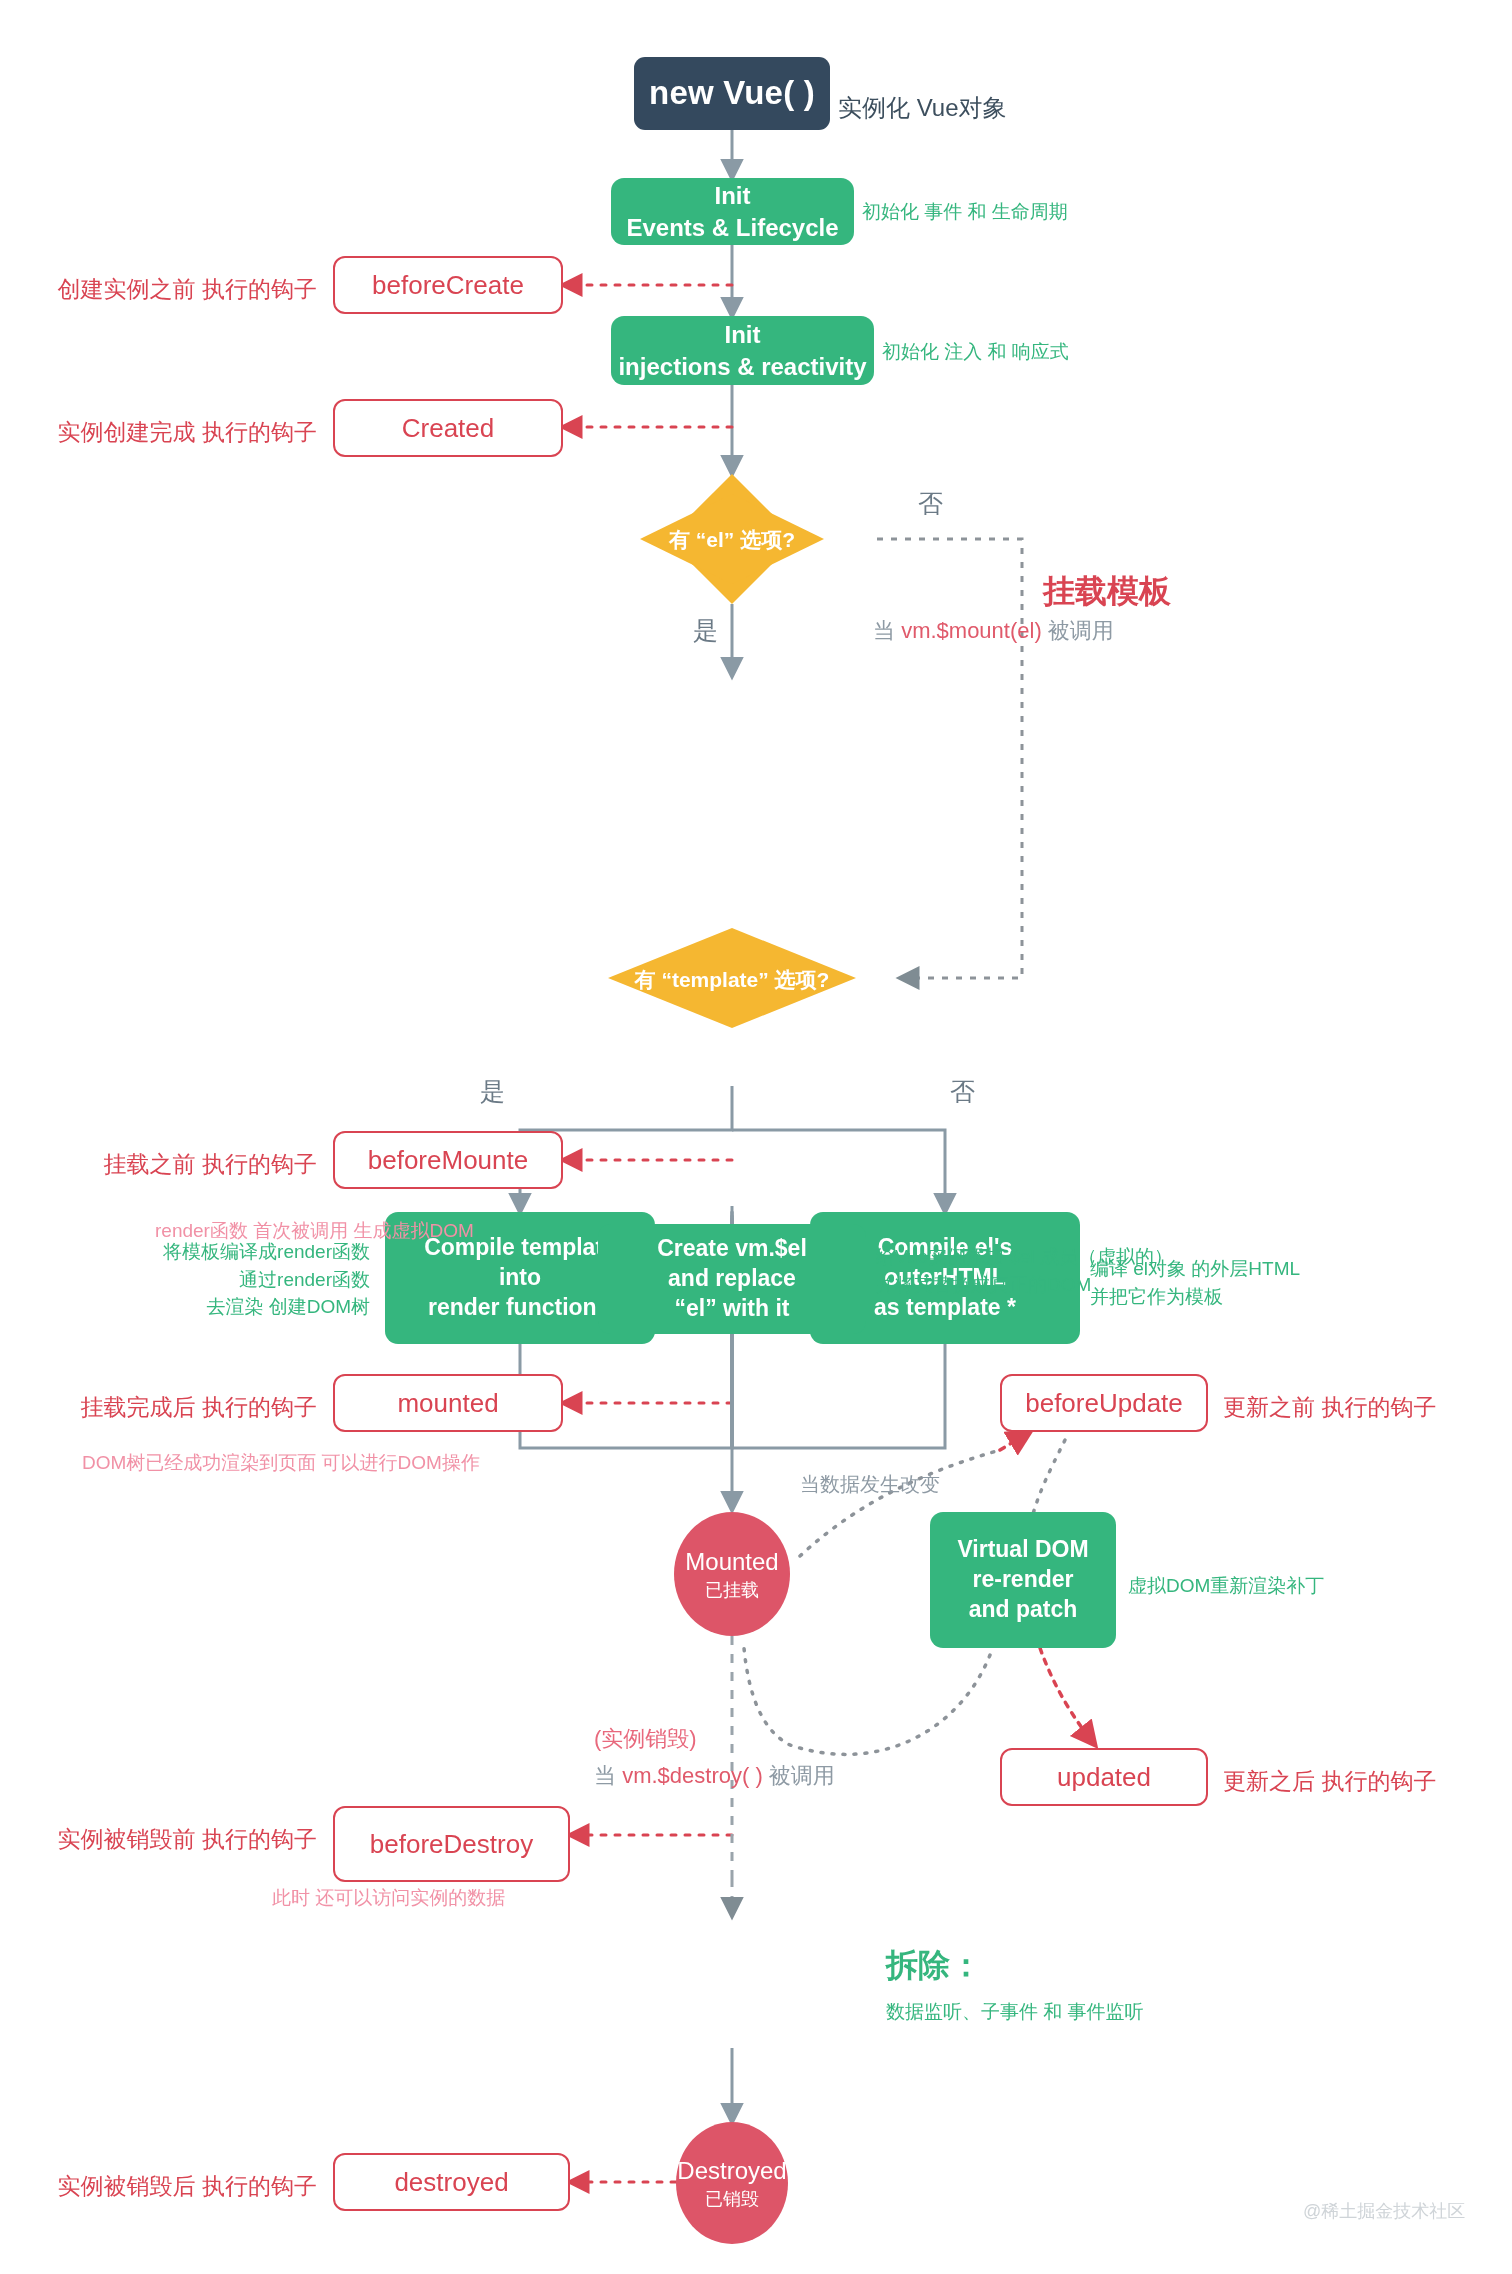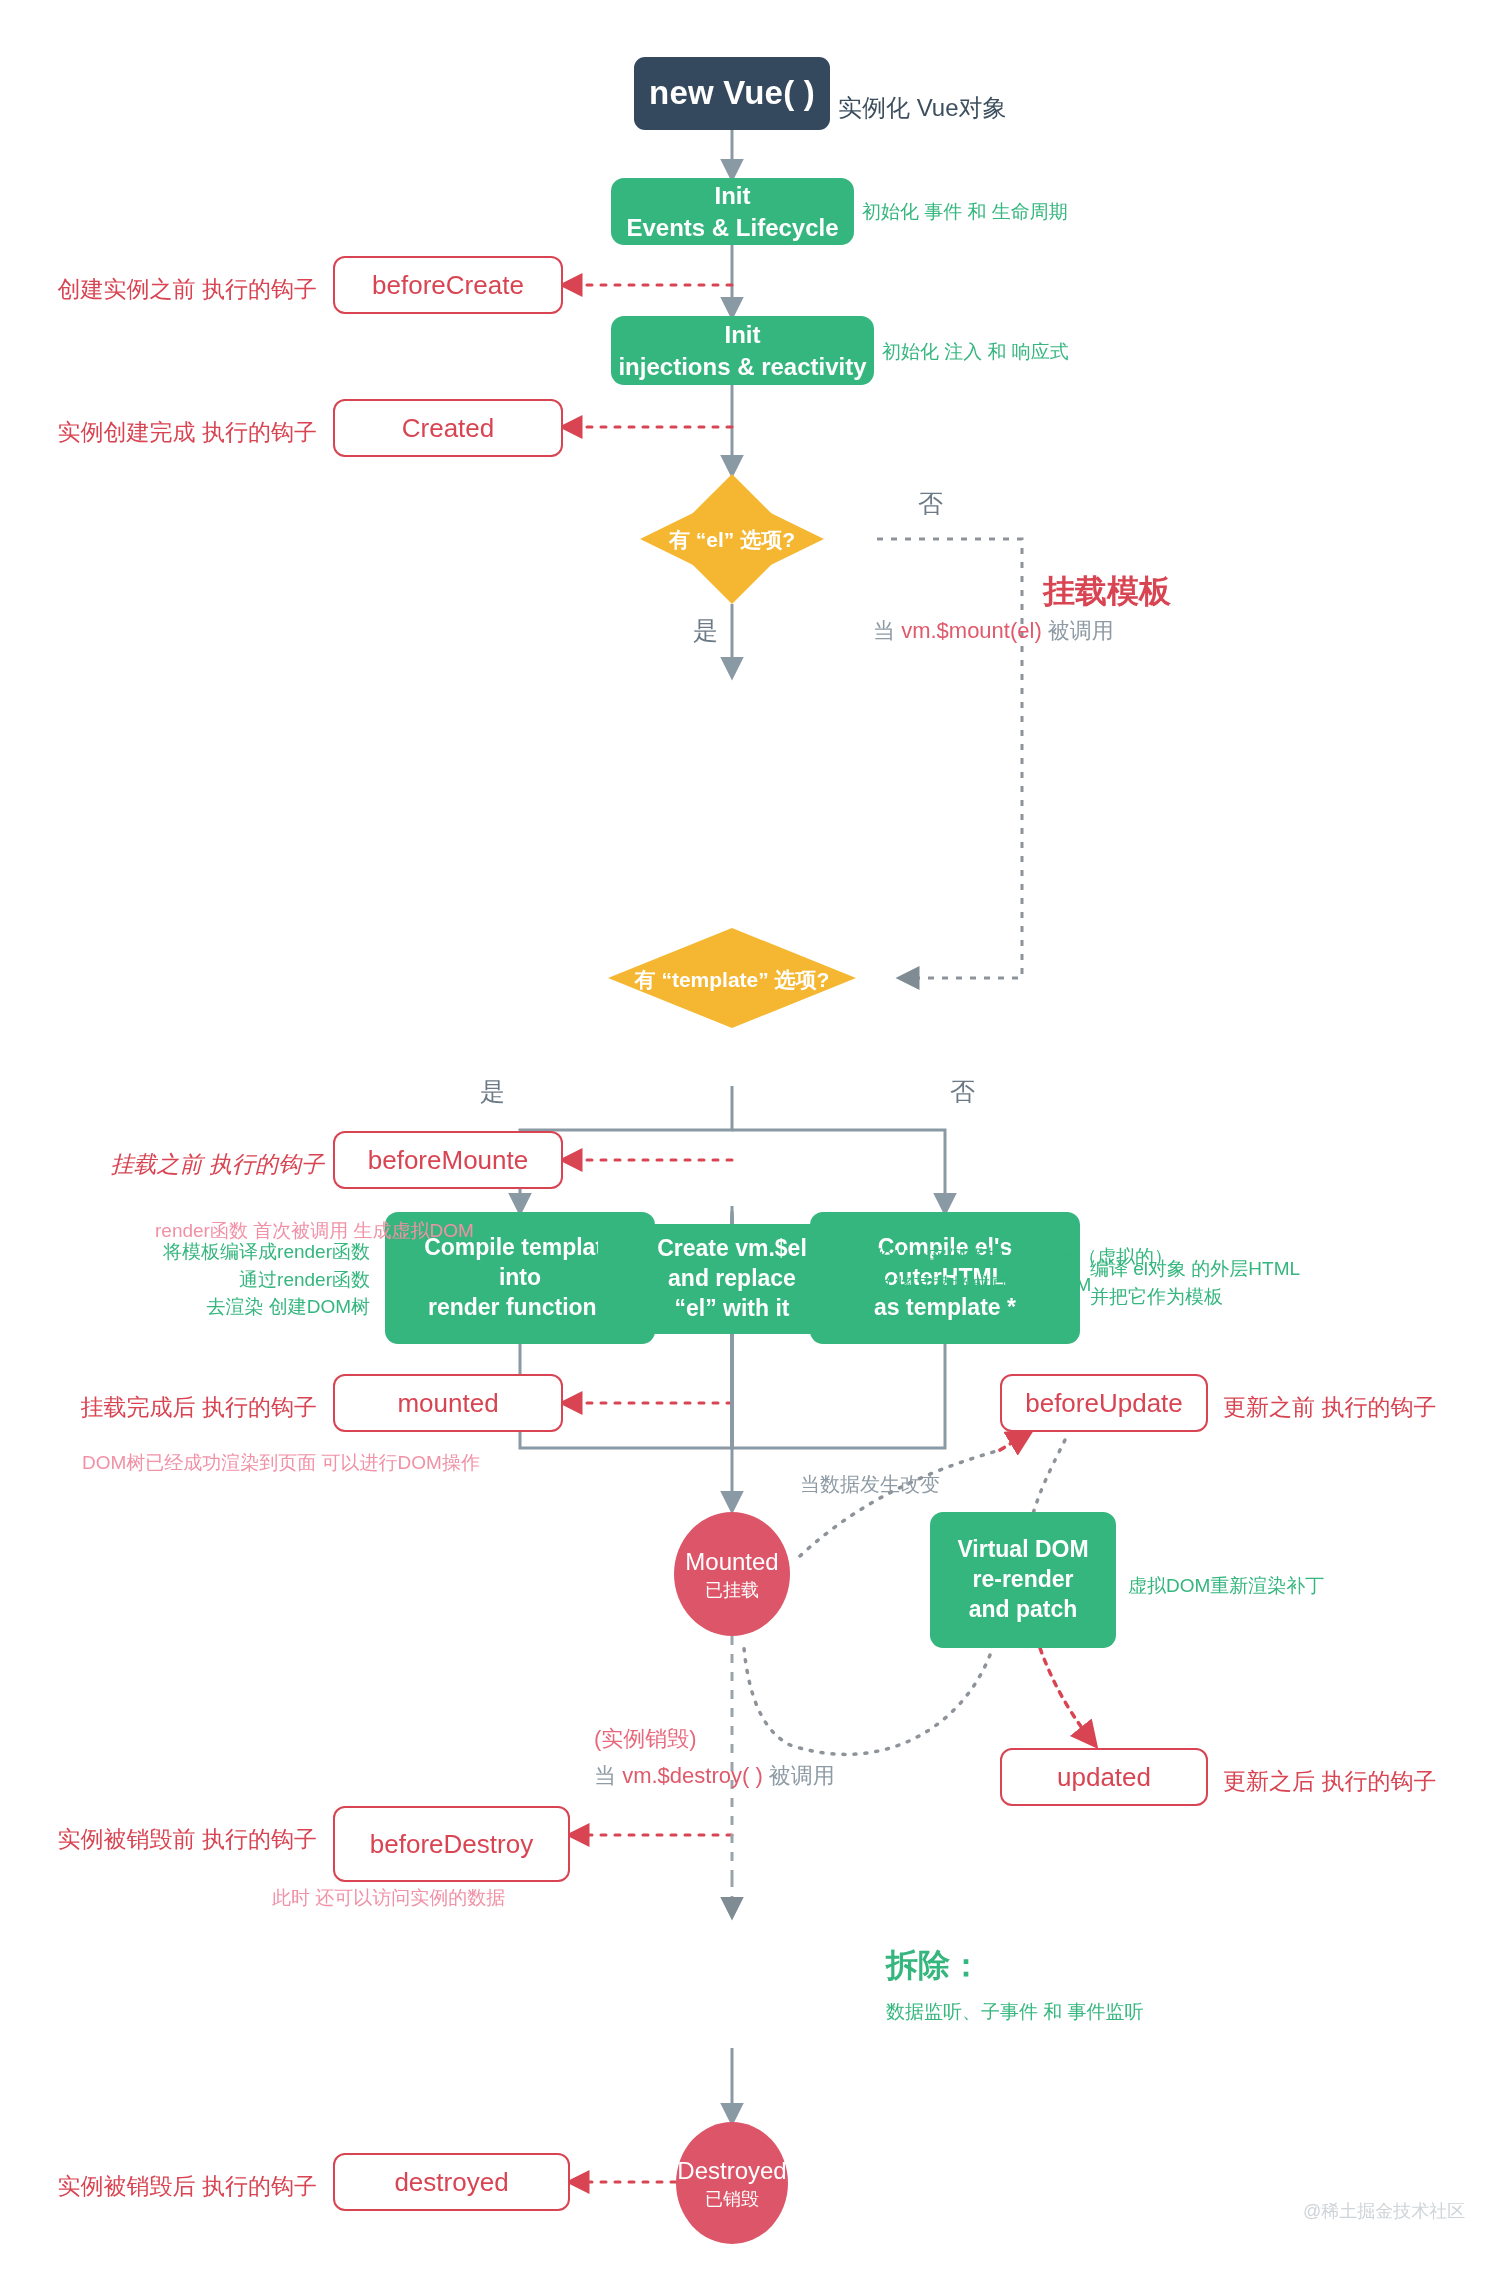--- a/index.html
+++ b/index.html
@@ -261,21 +261,21 @@
     <span>as template *</span>
   </div>
   <div class="ann ann-green" style="left:1090px;top:1255px;">
     <span>编译 el对象 的外层HTML</span><br>
     <span>并把它作为模板</span>
   </div>
 
   <div class="hook" style="left:333px;top:1131px;width:230px;height:58px;">
     <span>beforeMounte</span>
   </div>
-  <div class="ann ann-red right" style="left:67px;top:1148px;width:257px;font-style:italic;">
+  <div class="ann ann-red right" style="left:60px;top:1148px;width:257px;">
     <span>挂载之前 执行的钩子</span>
   </div>
   <div class="ann ann-pink" style="left:155px;top:1217px;">
     <span>render函数 首次被调用 生成虚拟DOM</span>
   </div>
 
   <div class="node node-green small" style="left:598px;top:1224px;width:268px;height:110px;">
     <span>Create vm.$el</span>
     <span>and replace</span>
     <span>“el” with it</span>

